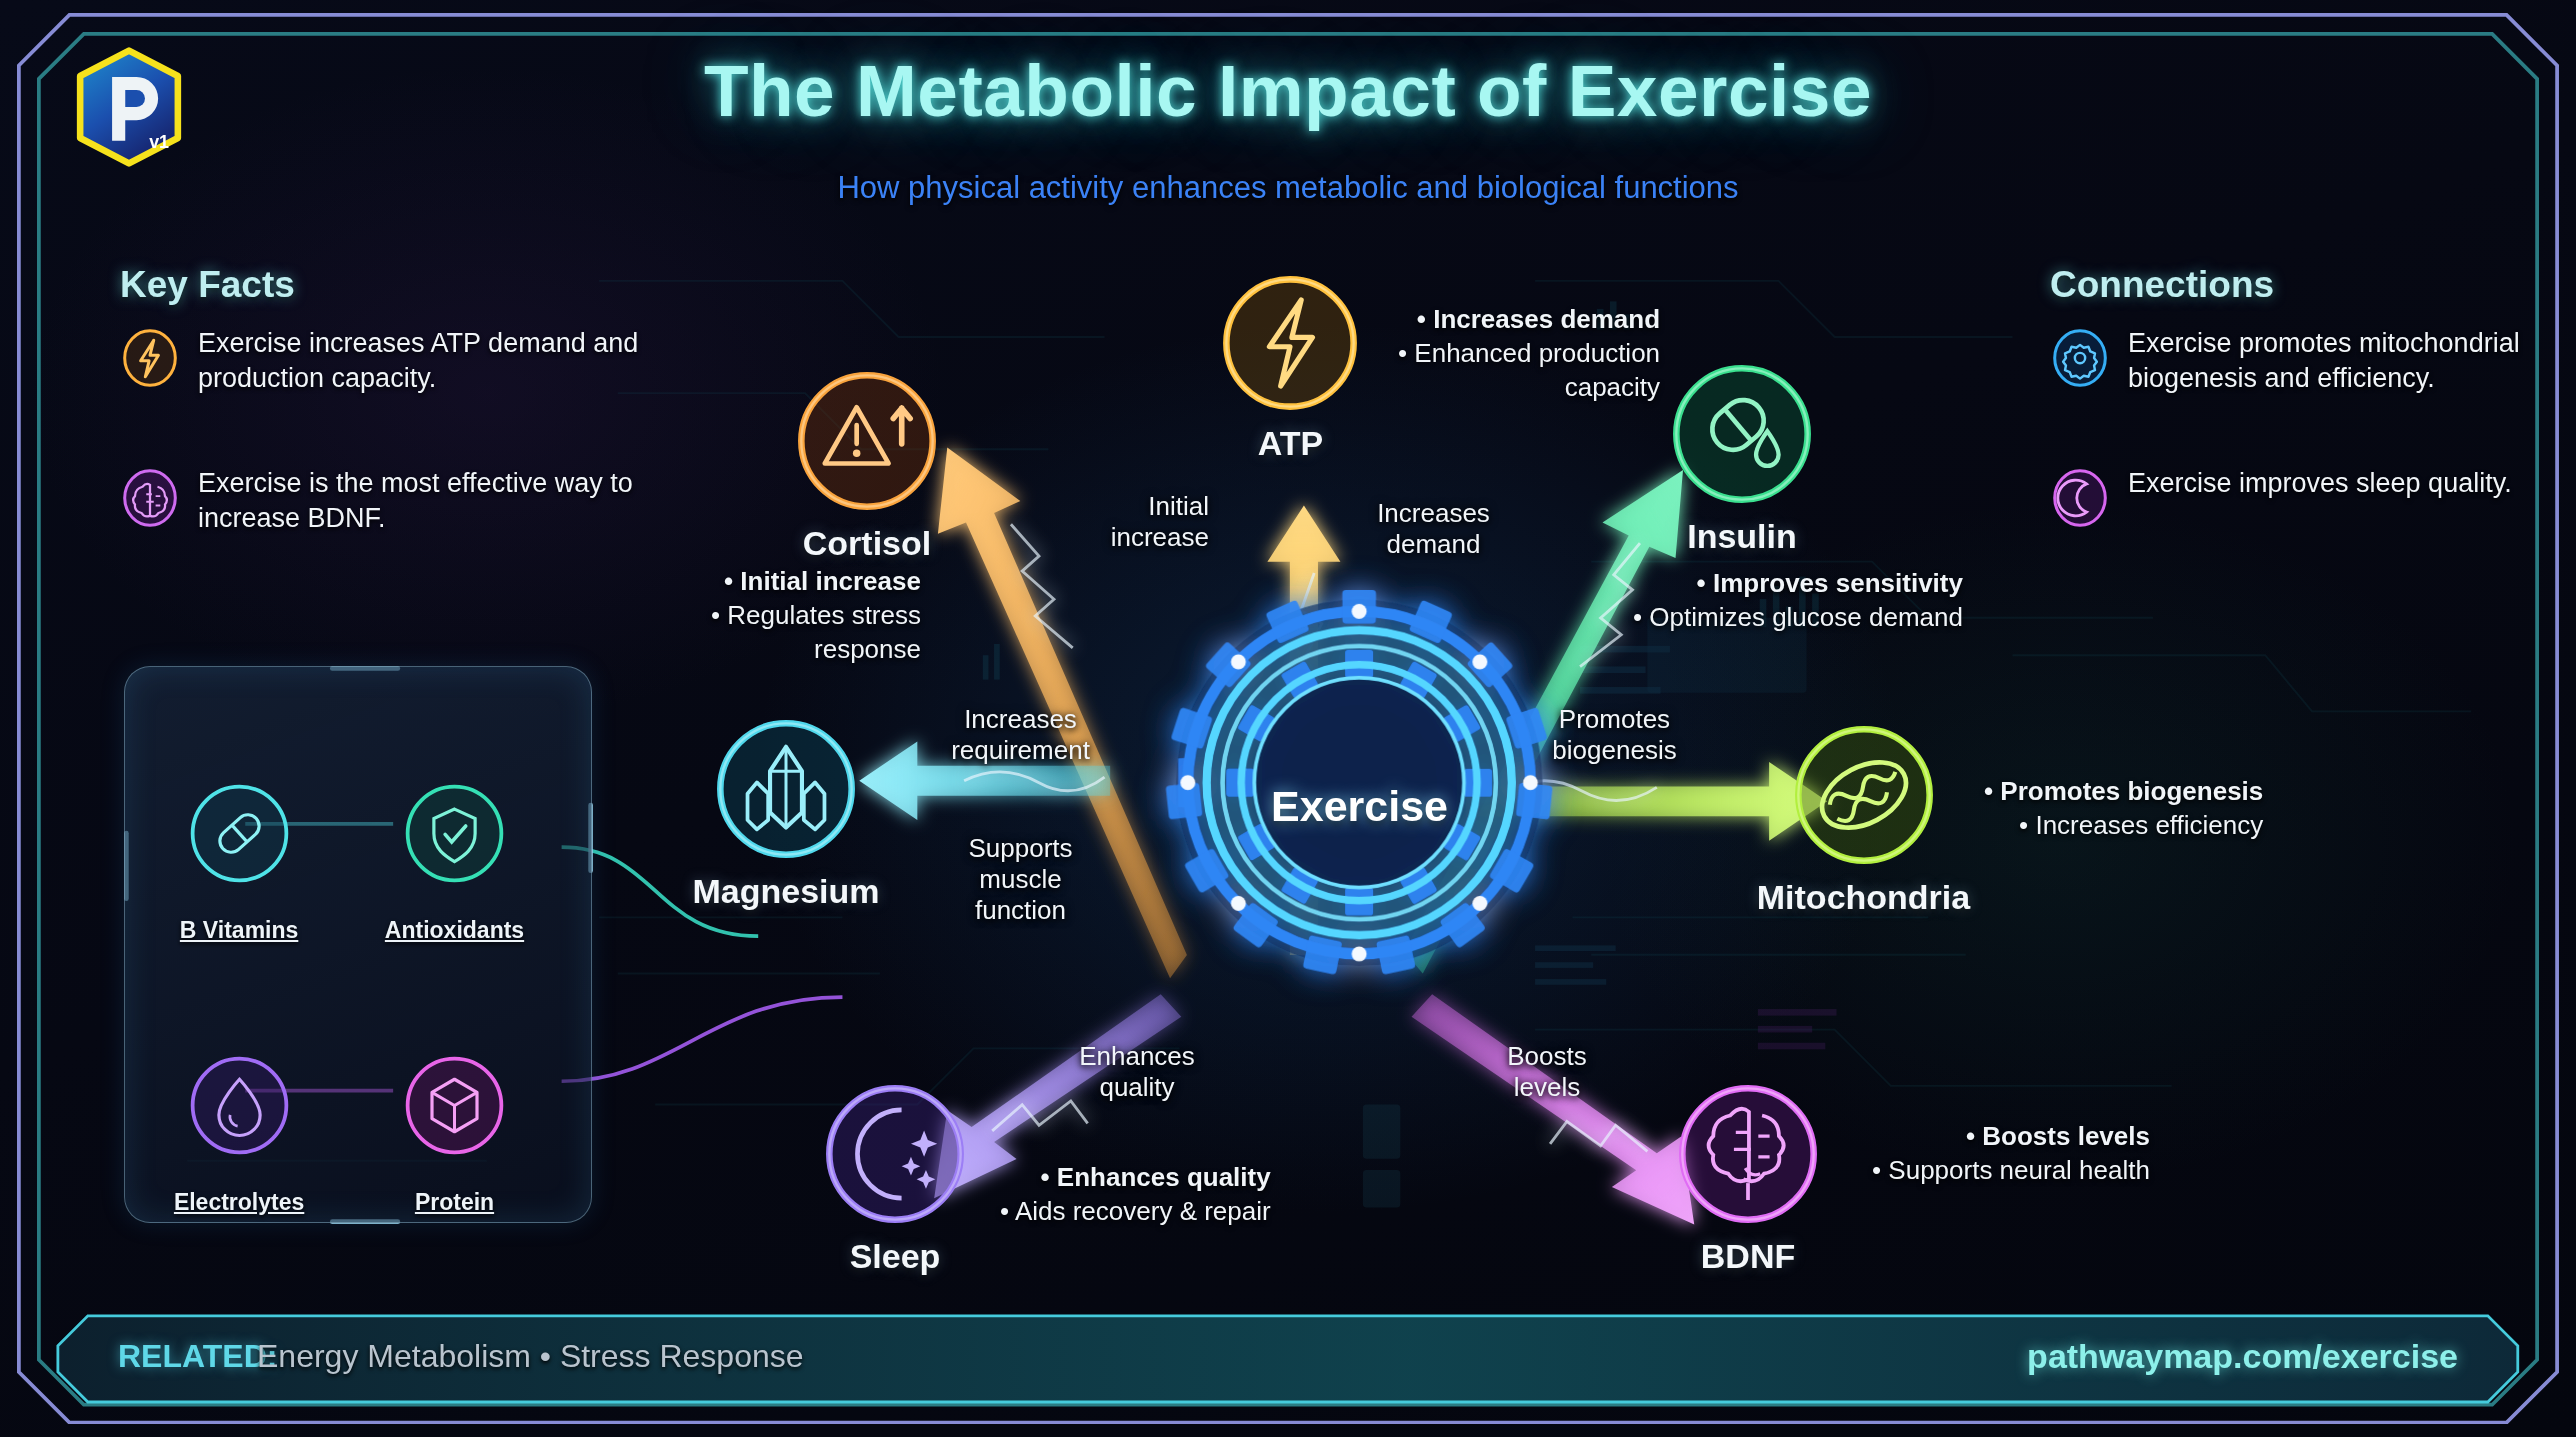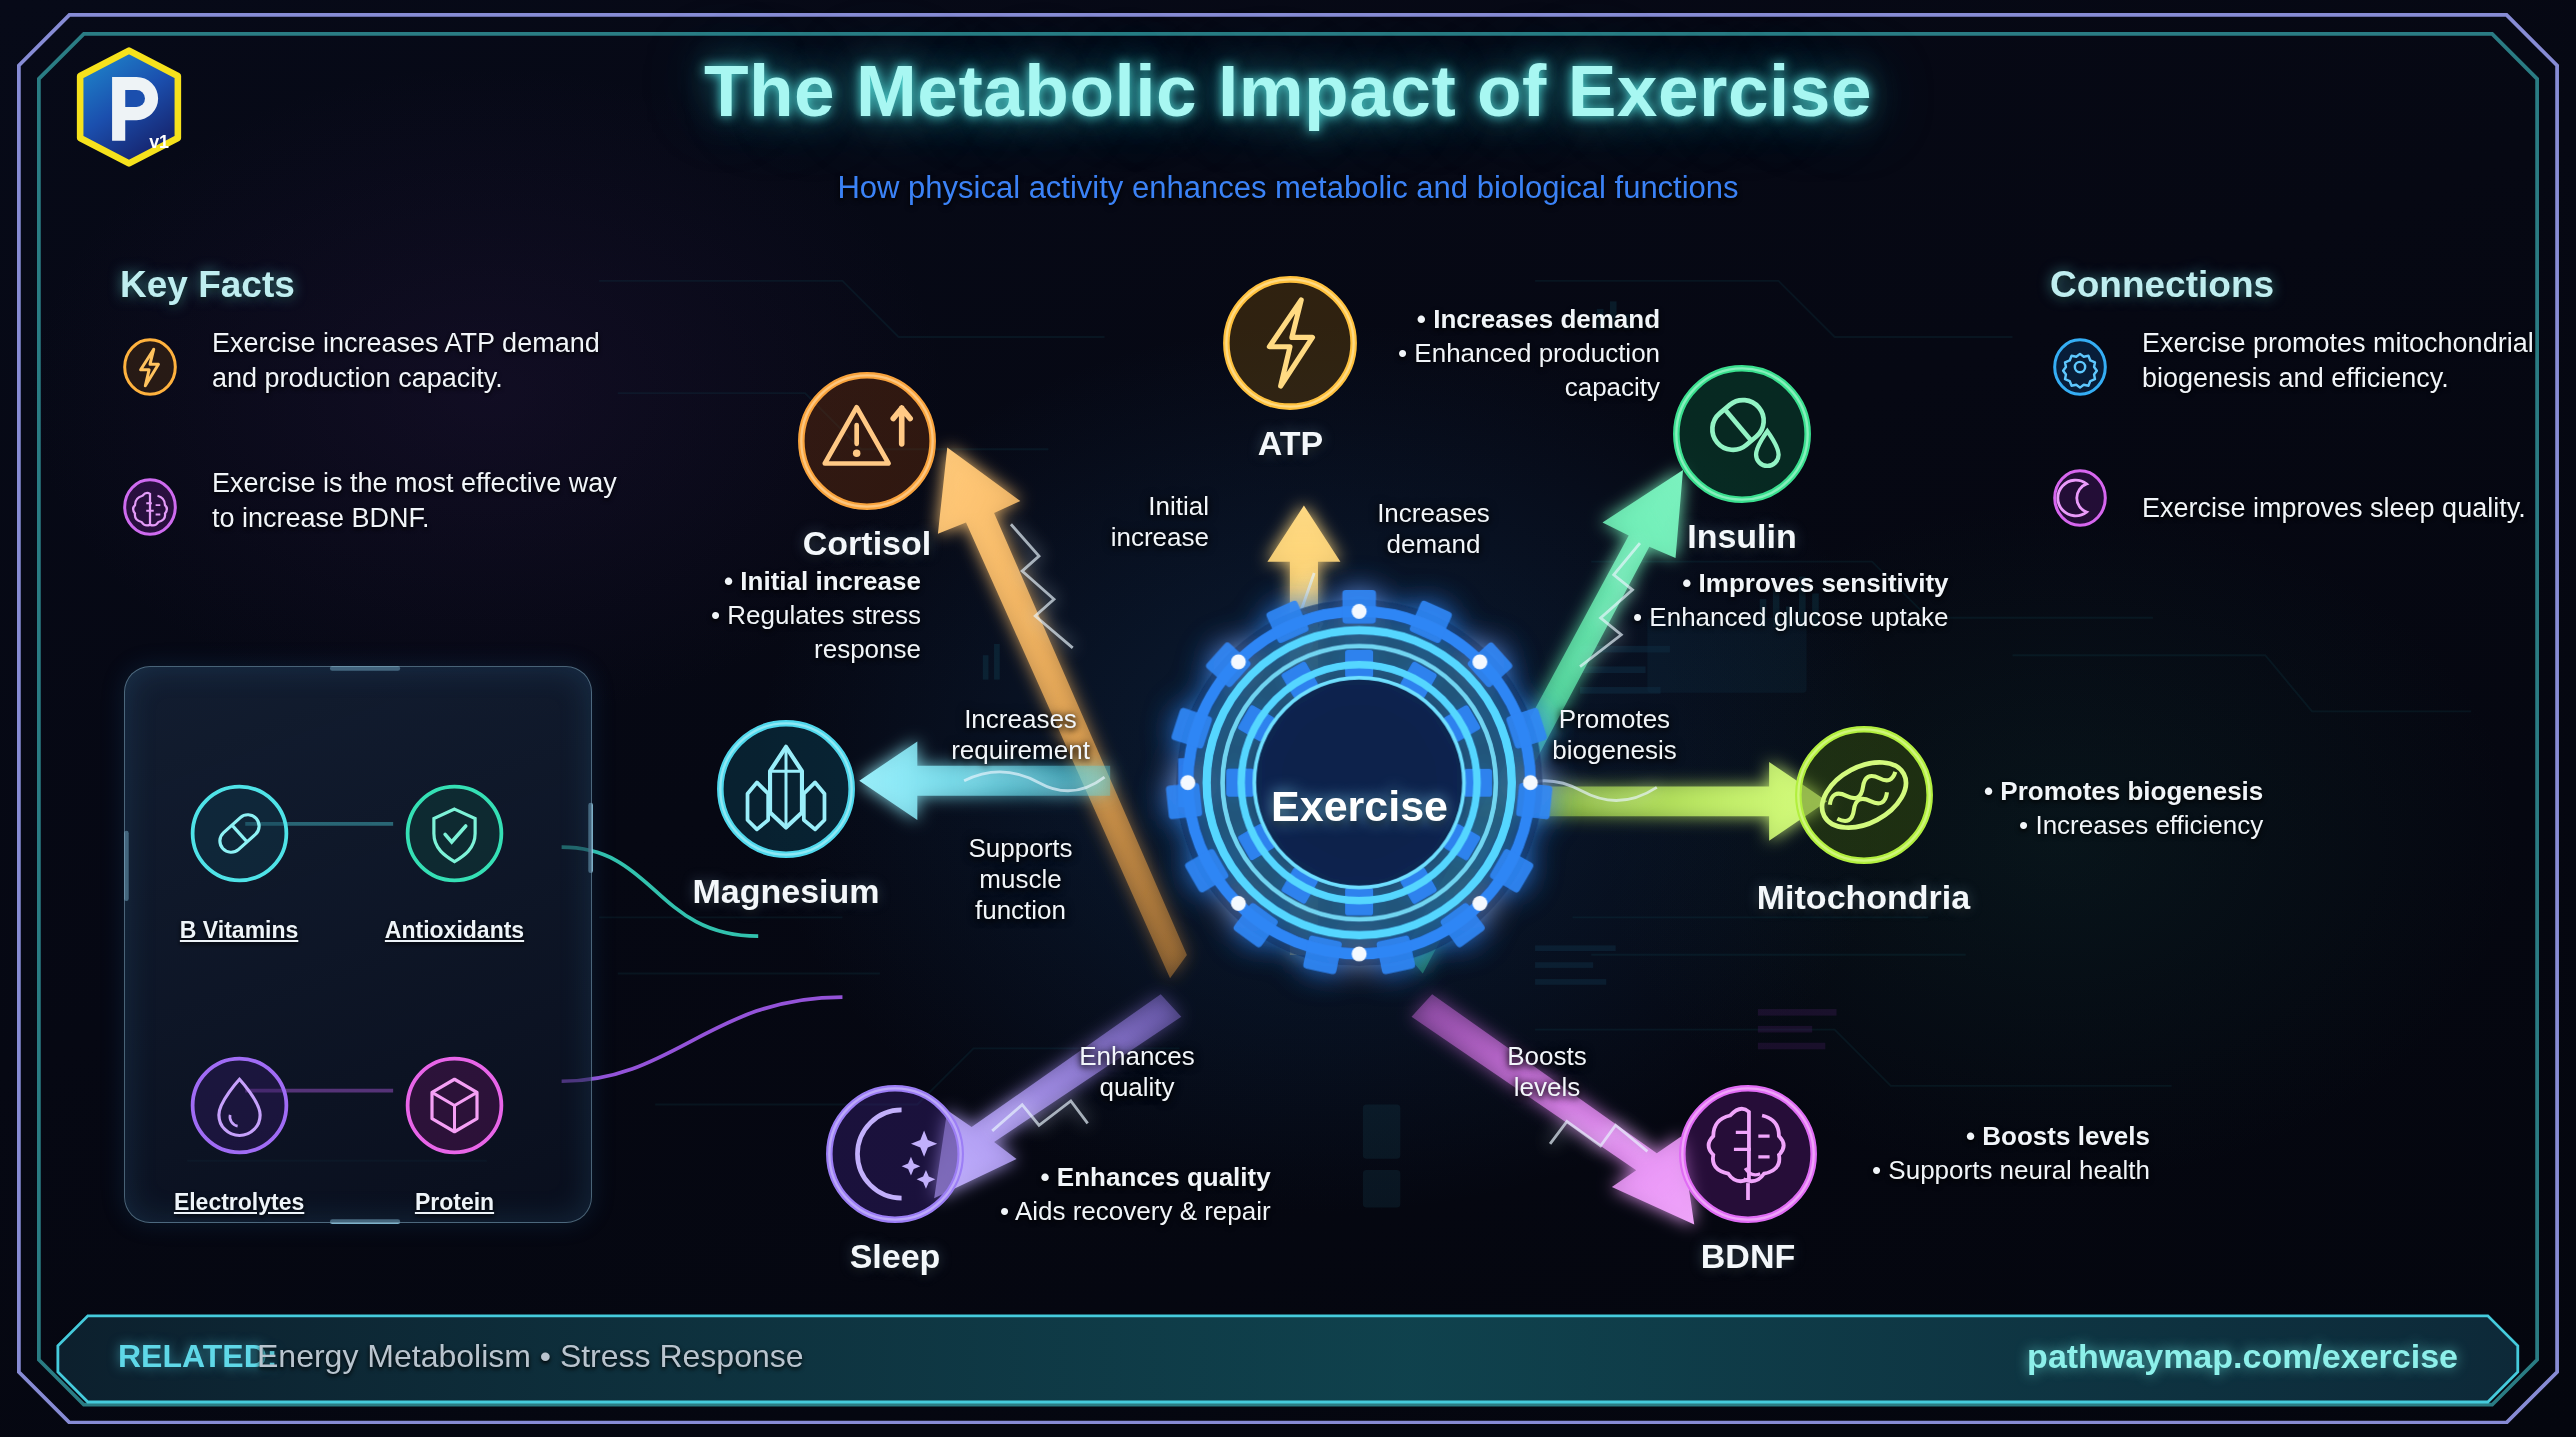--- a/index.html
+++ b/index.html
@@ -32,21 +32,21 @@
     font-size:31px;color:#3b82f6;text-shadow:0 1.9px 5.6px #000;
   }
 
   
   .panel-head{
     position:absolute;font-size:37px;font-weight:bold;color:#bfeef0;
     text-shadow:0 0 13px rgba(110,230,235,.55),0 1.9px 5.6px #000;
   }
   #kf-head{left:120px;top:264px;}
   #cn-head{left:2050px;top:264px;}
-  .fact{position:absolute;display:flex;align-items:flex-end;gap:32px;width:524px;}
+  .fact{position:absolute;display:flex;align-items:flex-start;gap:18px;width:524px;}
   .fact .ic{flex:0 0 auto;width:60px;height:60px;position:relative;top:1.9px;}
   .fact .tx{font-size:27px;line-height:1.28;color:#f1f5f9;text-shadow:0 1.9px 4.7px #000;}
   #kf-0{left:120px;top:326px;} #kf-1{left:120px;top:466px;}
   #cn-0{left:2050px;top:326px;} #cn-1{left:2050px;top:466px;}
 
   
   .nutrient{
     position:absolute;left:124px;top:666px;width:468px;height:557px;
     border:1.9px solid rgba(150,200,225,.45);border-radius:26px;
     background:linear-gradient(160deg,rgba(26,42,66,.62),rgba(14,22,40,.52));
@@ -514,21 +514,21 @@
     <g transform="rotate(-40 76 72)">
       <rect x="48" y="50" width="58" height="44" rx="22" fill="none" stroke="#92f3c4" stroke-width="5"></rect>
       <line x1="77" y1="50" x2="77" y2="94" stroke="#92f3c4" stroke-width="5"></line>
     </g>
     <path d="M108,78 C108,78 96,94 96,103 a12,12 0 0 0 24,0 C120,94 108,78 108,78 Z" fill="none" stroke="#92f3c4" stroke-width="4.6"></path>
   </svg>
   <div class="name" style="left:-24px;top:159px;width:200px;">Insulin</div>
 </div>
 <div class="bullets" style="left:1633px;top:567px;">
   <div class="b strong">• <span>Improves sensitivity</span></div>
-  <div class="b">• <span>Enhanced glucose uptake</span></div>
+  <div class="b">• <span>Optimizes glucose demand</span></div>
 </div>
 
 <div class="node" style="left:1788px;top:719px;">
   <svg class="ring" style="left:0;top:0;width:152px;height:152px;" viewBox="0 0 162 162">
     <circle cx="81" cy="81" r="70" fill="rgba(66,96,10,.40)" stroke="#b2ef3e" stroke-width="7"></circle>
     <circle cx="81" cy="81" r="70" fill="none" stroke="#dcfa96" stroke-width="2.5" opacity=".7"></circle>
     <g transform="rotate(-28 81 81)">
       <ellipse cx="81" cy="81" rx="48" ry="30" fill="none" stroke="#d3fa7e" stroke-width="5"></ellipse>
       <path d="M44,73 q10,-14 20,0 q10,14 20,0 q10,-14 20,0 q8,12 18,2" fill="none" stroke="#d3fa7e" stroke-width="4.4"></path>
       <path d="M44,90 q10,14 20,0 q10,-14 20,0 q10,14 20,0" fill="none" stroke="#d3fa7e" stroke-width="4.4"></path>

